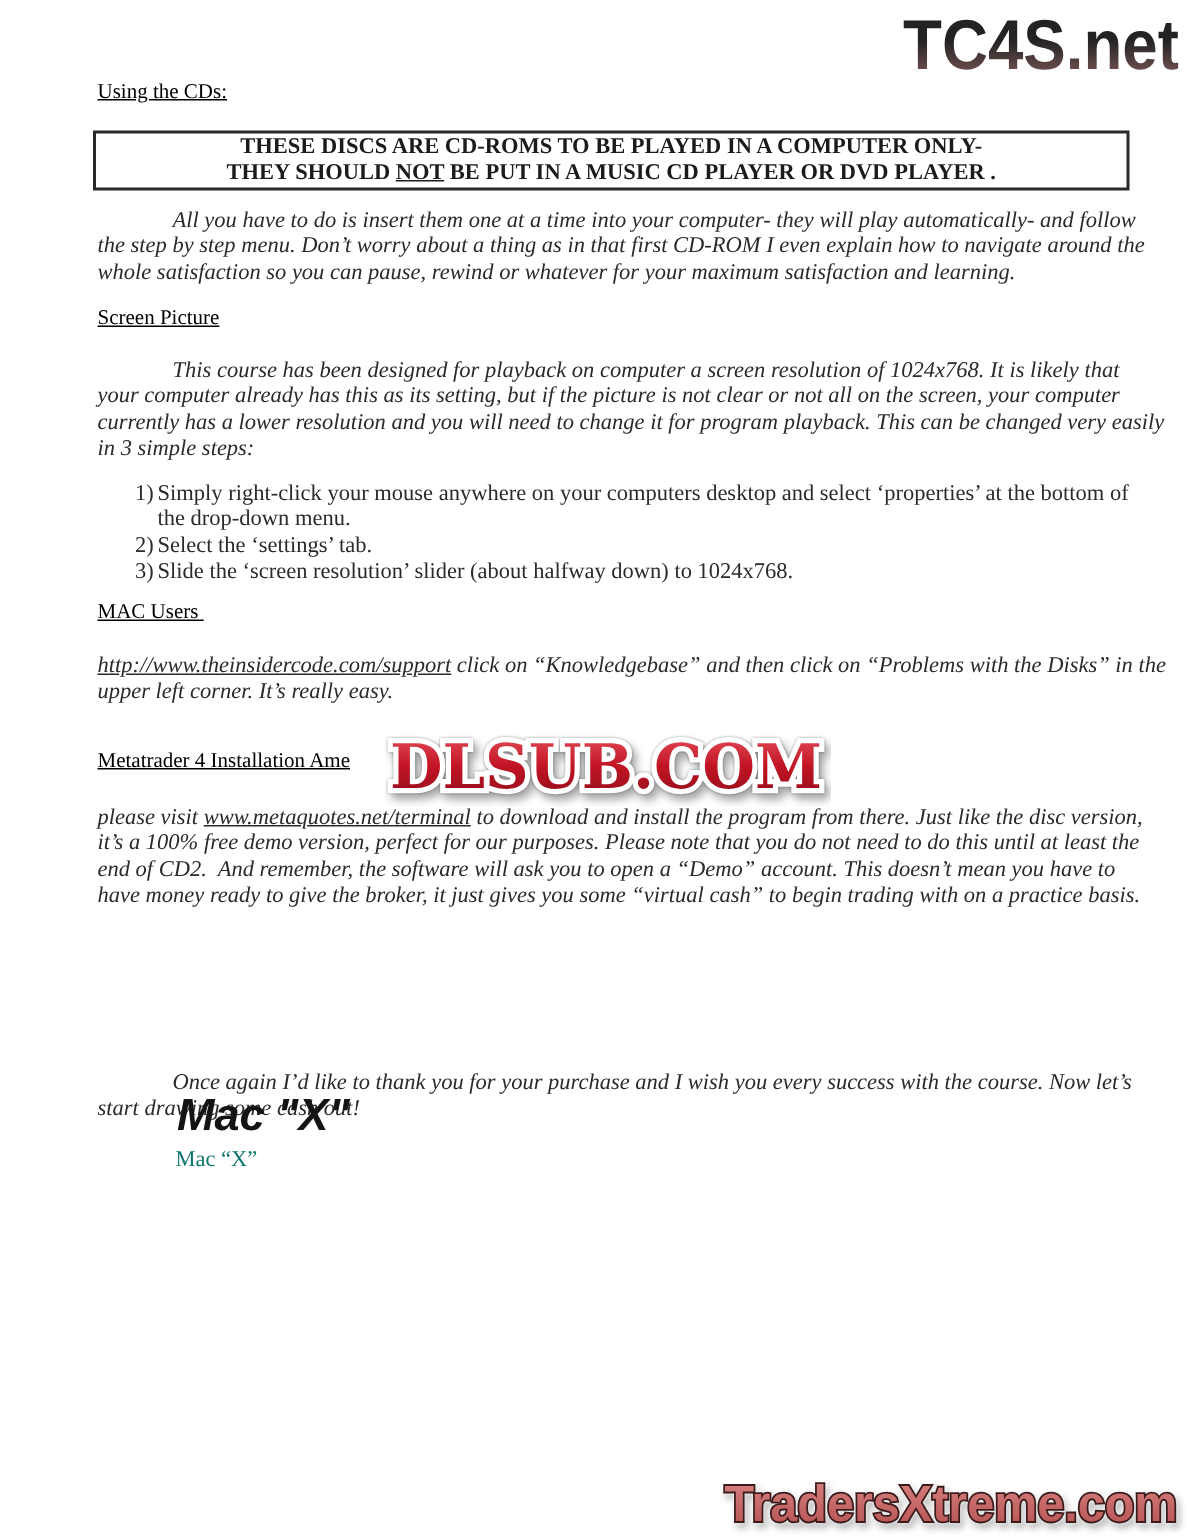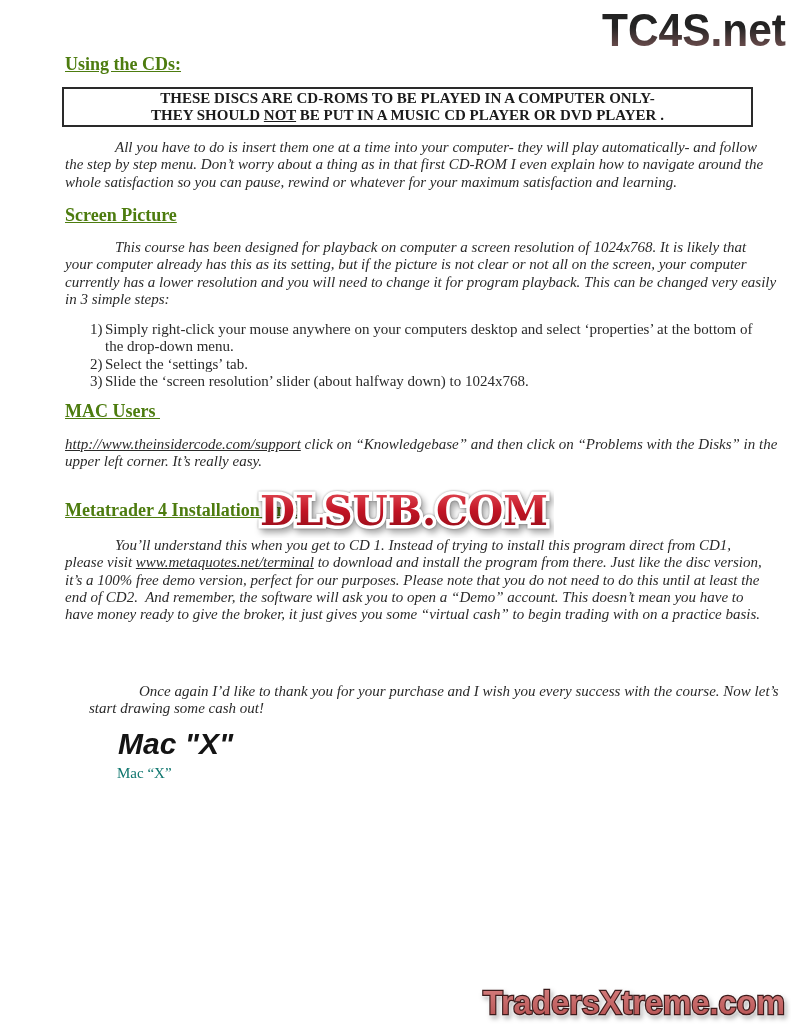--- a/index.html
+++ b/index.html
@@ -1,22 +1,22 @@
 <!DOCTYPE html>
 <html><head>
 <meta charset="utf-8">
 <style>
   html,body { margin:0; padding:0; background:#ffffff; }
   .page {
     position:relative; width:791px; height:1024px; background:#ffffff;
     font-family:"Liberation Serif", serif; color:#2a2a2a; overflow:hidden;
   }
   .h {
-    position:absolute; left:65px; font-size:18px; font-weight:bold;
-    text-decoration:underline; color:#4d7c0f; white-space:pre;
+    position:absolute; left:65px; font-size:14px; font-weight:normal;
+    text-decoration:underline; color:#000000; white-space:pre;
   }
   .para { position:absolute; left:65px; width:700px; font-size:15px; line-height:17.3px;font-style:italic; }
   .ln  { display:block; white-space:pre; }
   .ind { padding-left:50px; }
   .u   { text-decoration:underline; }
   .notice-box {
     position:absolute; left:62px; top:87px; width:687px;
     border:2px solid #2a2a2a; text-align:center; font-weight:bold;
     font-size:15px; line-height:16.5px; padding:1px 0 2px 0; color:#1b1b1b;
   }
@@ -97,28 +97,27 @@
       <linearGradient id="g2" x1="0" y1="0" x2="0" y2="1">
         <stop offset="0" stop-color="#e8525c"></stop>
         <stop offset="0.5" stop-color="#c11424"></stop>
         <stop offset="1" stop-color="#8e0d18"></stop>
       </linearGradient>
     </defs>
     <text x="150" y="41" text-anchor="middle" textLength="288" lengthAdjust="spacingAndGlyphs" font-family="DejaVu Serif, serif" font-size="41" font-weight="bold" fill="url(#g2)" stroke="#ffffff" stroke-width="7" paint-order="stroke" style="filter: drop-shadow(0 0 1px rgba(0,0,0,0.35)) drop-shadow(3px 4px 3px rgba(0,0,0,0.35));">DLSUB.COM</text>
   </svg>
 
   <div class="para" style="top:537px;">
-    <span class="ln ind">You’ll understand this when you get to CD 1. Instead of trying to install this program direct from CD1,</span>
     <span class="ln"><span>please visit </span><span class="u">www.metaquotes.net/terminal</span><span> to download and install the program from there. Just like the disc version,</span></span>
     <span class="ln">it’s a 100% free demo version, perfect for our purposes. Please note that you do not need to do this until at least the</span>
     <span class="ln">end of CD2.  And remember, the software will ask you to open a “Demo” account. This doesn’t mean you have to</span>
     <span class="ln">have money ready to give the broker, it just gives you some “virtual cash” to begin trading with on a practice basis.</span>
   </div>
 
-  <div class="para" style="top:683px;margin-left:24px;">
+  <div class="para" style="top:714px;">
     <span class="ln ind">Once again I’d like to thank you for your purchase and I wish you every success with the course. Now let’s</span>
     <span class="ln">start drawing some cash out!</span>
   </div>
 
   <div class="sig-hand">Mac "X"</div>
   <div class="sig-typed">Mac “X”</div>
 
   <svg class="wm" style="left:478px; top:981px;" width="313" height="43">
     <defs>
       <linearGradient id="g3" x1="0" y1="0" x2="0" y2="1">

